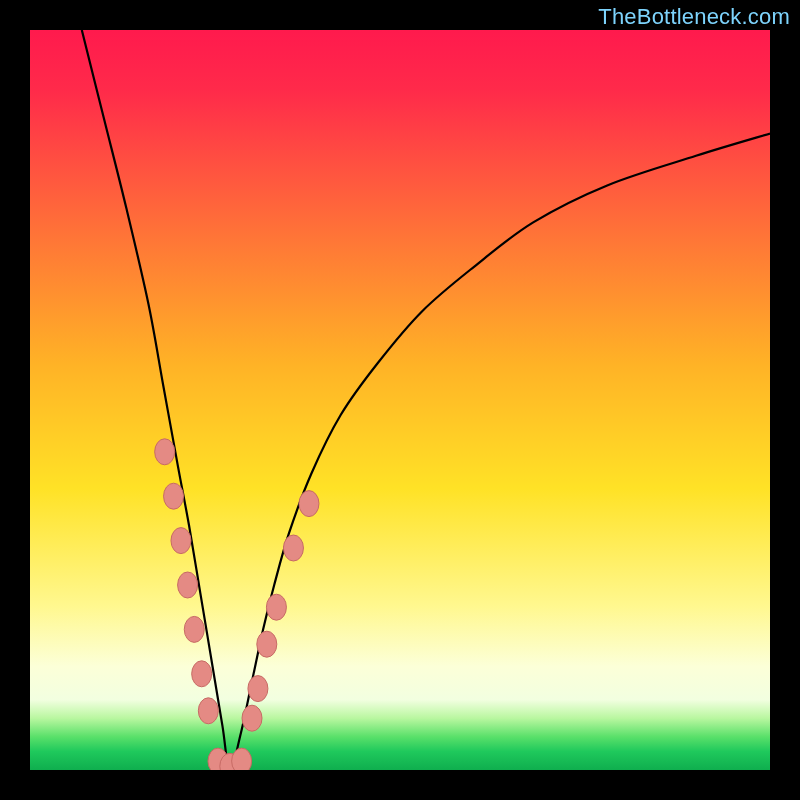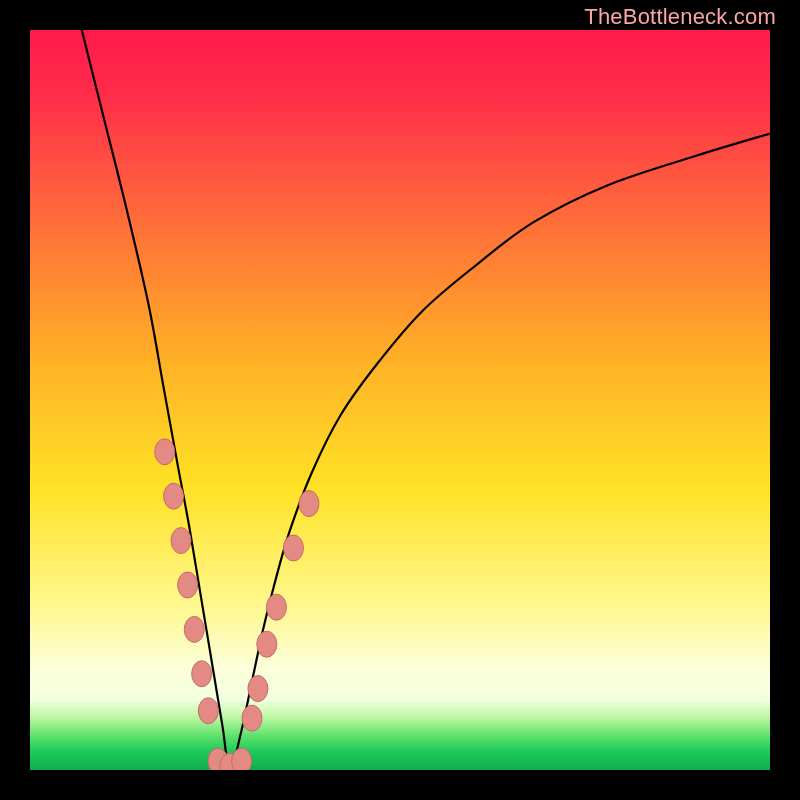--- a/index.html
+++ b/index.html
@@ -23,22 +23,22 @@
     width: 740px;
     height: 740px;
     overflow: hidden;
   }
   .plot-area svg {
     display: block;
   }
   .watermark {
     position: absolute;
     top: 4px;
-    right: 24px;
-    color: #fca5a5;
+    right: 10px;
+    color: #7dd3fc;
     font-size: 22px;
     font-weight: 400;
     letter-spacing: 0.2px;
     user-select: none;
   }
 </style>
 </head>
 <body>
 
 <div class="frame">

